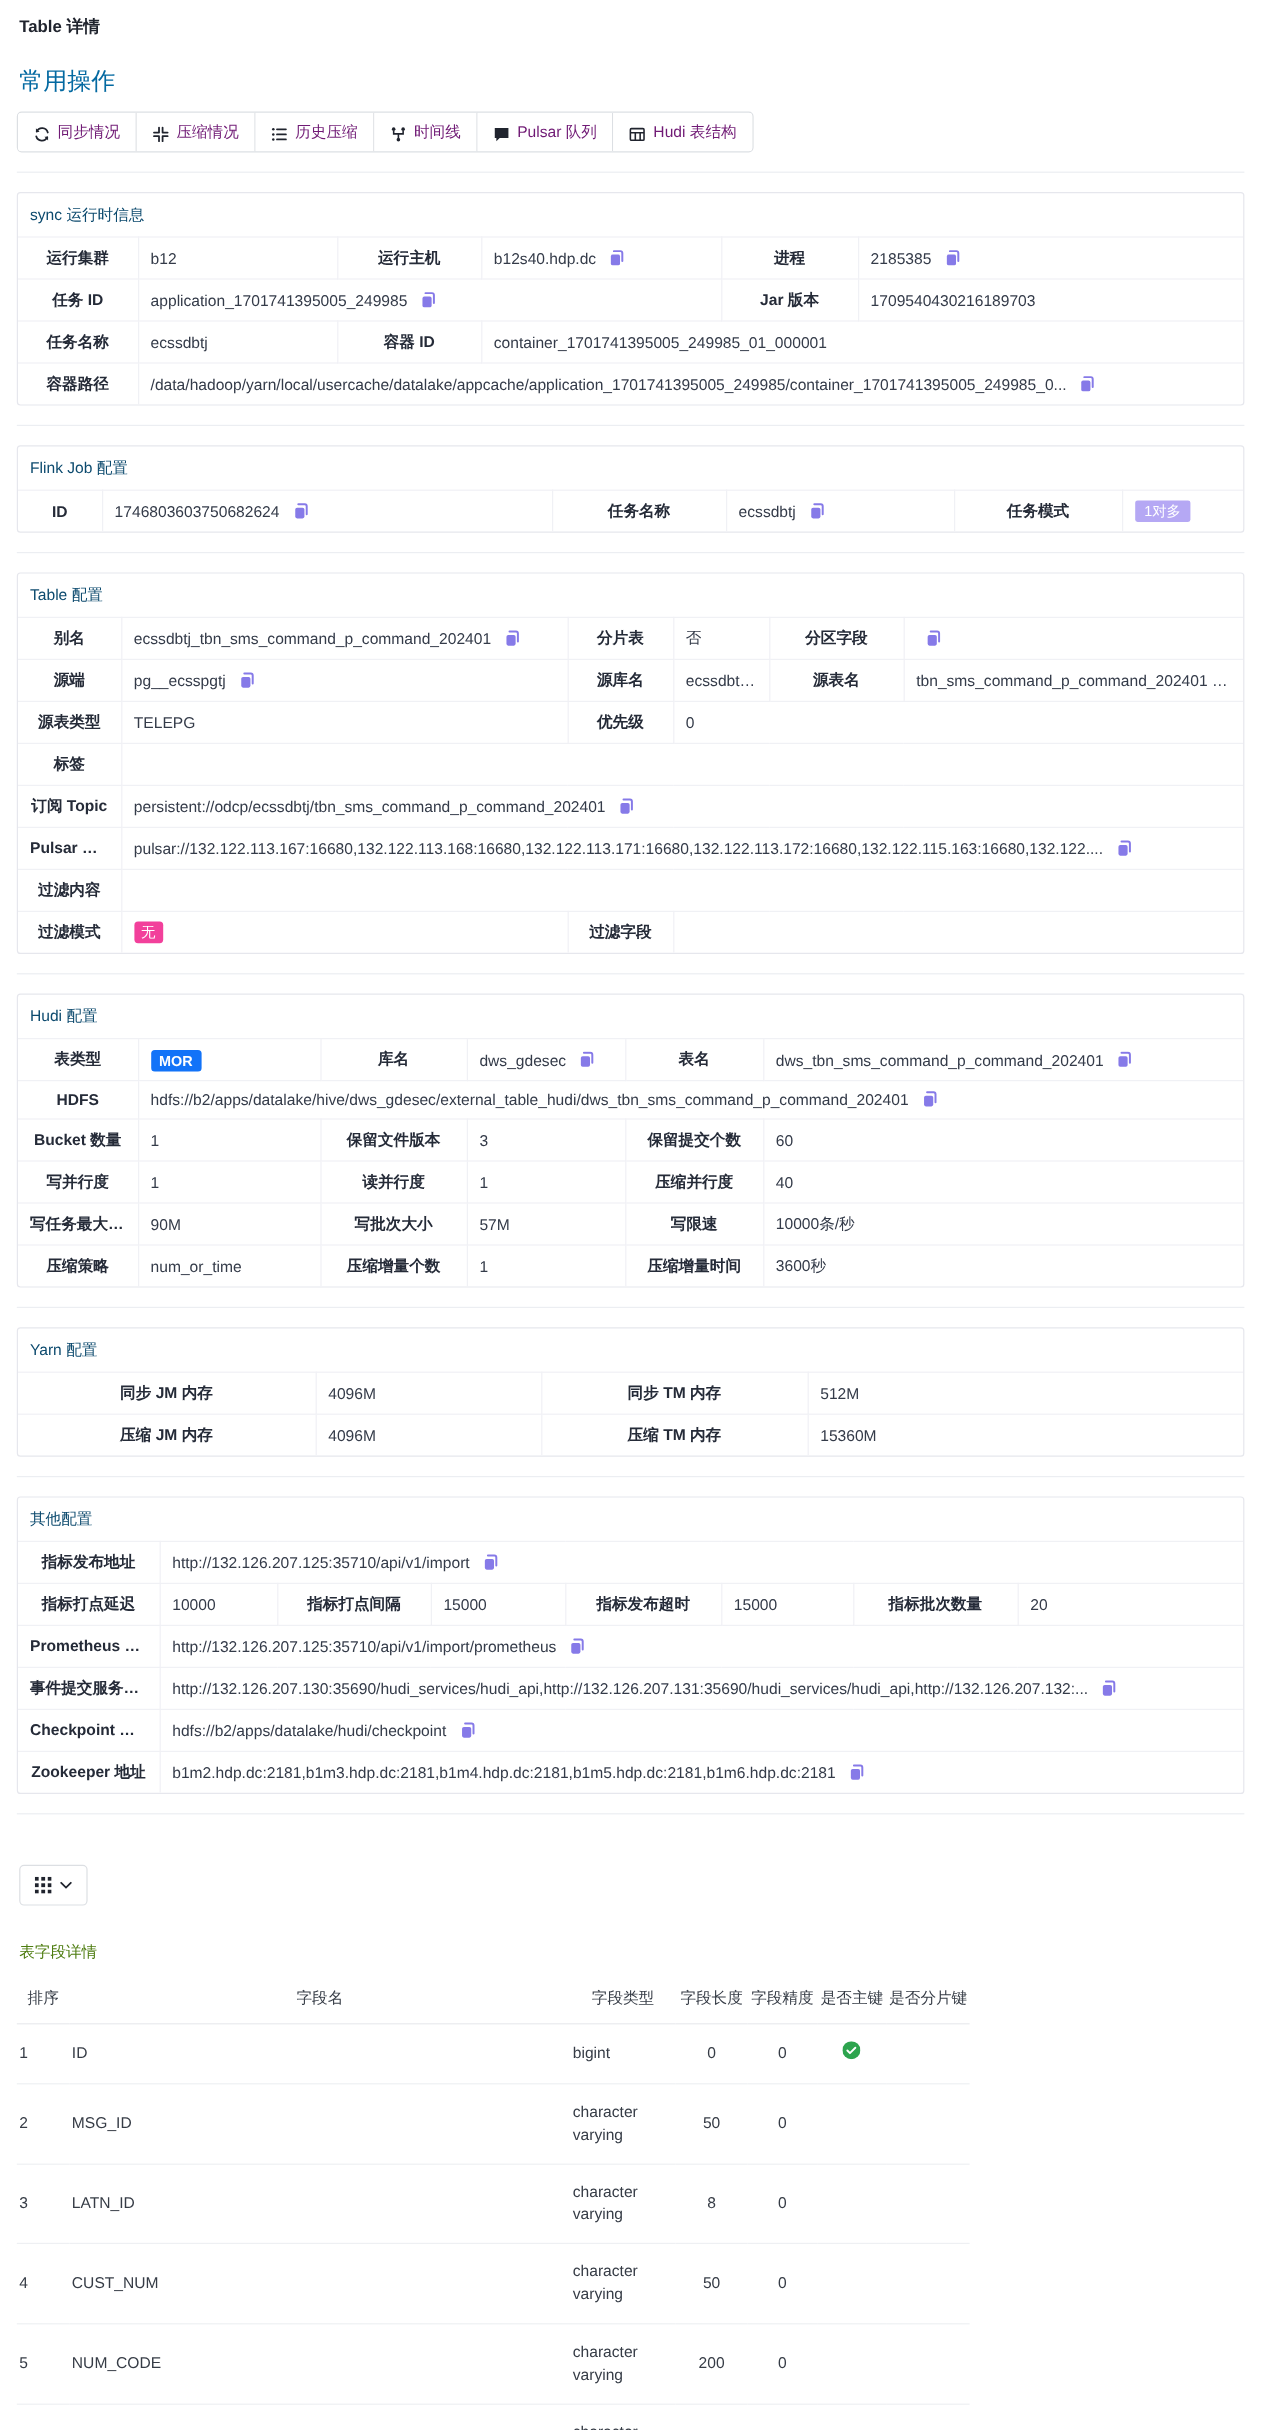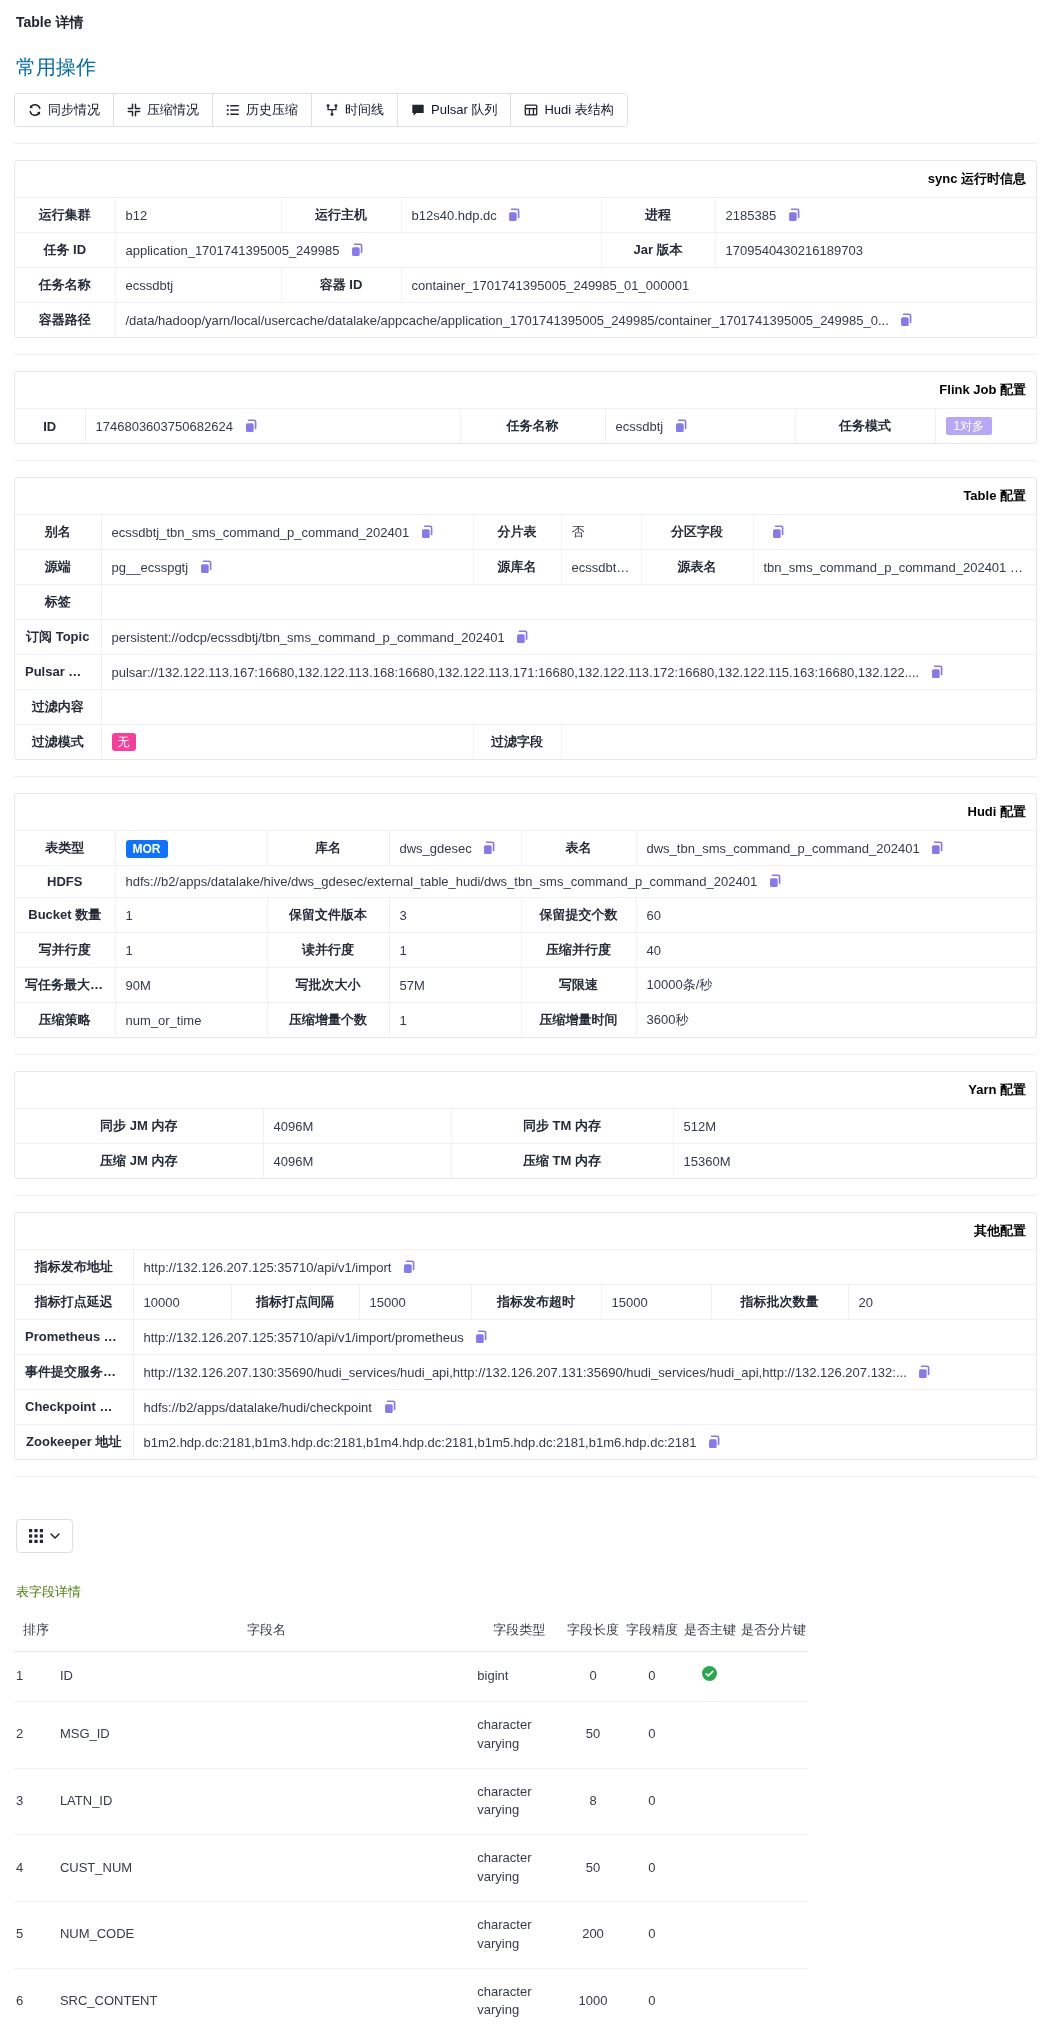--- a/index.html
+++ b/index.html
@@ -7,37 +7,37 @@
   body {
     width:1051px; height:2025px; overflow:hidden;
     font-family:"Liberation Sans","DejaVu Sans",sans-serif;
     font-size:13px; color:#2b313e;
   }
   .page { padding:10px 14px 0 14px; }
   .page-title { font-size:14px; font-weight:bold; color:#20242e; margin:4px 0 22px 2px; }
   .ops-title  { font-size:20px; font-weight:normal; color:#0369a1; margin:0 0 12px 2px; }
   .btn-group { display:inline-flex; border:1px solid #dcdfe3; border-radius:4px; overflow:hidden; background:#fff; }
   .tb-btn {
-    display:flex; align-items:center; gap:6px; padding:7px 13px;
+    display:flex; align-items:flex-end; gap:6px; padding:7px 13px;
     background:#fff; border:none; border-right:1px solid #dcdfe3;
-    font-size:13px; color:#0f172a; cursor:pointer; font-family:inherit; white-space:nowrap;
+    font-size:13px; color:#701a75; cursor:pointer; font-family:inherit; white-space:nowrap;
   }
   .tb-btn:last-child { border-right:none; }
   .tb-btn svg { display:block; }
   .divider { border:none; border-top:1px solid #eceef2; margin:16px 0; }
   .card { border:1px solid #e6e7ed; border-radius:3px; margin:4px 0 6px 0; overflow:hidden; background:#fff; }
   table.info { width:100%; border-collapse:collapse; table-layout:fixed; }
   .info td {
     border-right:1px solid #f0f1f5; border-bottom:1px solid #f0f1f5;
     padding:8px 10px; font-size:13px; height:32px;
     overflow:hidden; white-space:nowrap; text-overflow:ellipsis;
   }
   .info tr td:last-child { border-right:none; }
   .info tr:last-child td { border-bottom:none; }
-  .info td.ttl { font-weight:bold; text-align:right; color:#000000; padding:9px 10px; }
+  .info td.ttl { font-weight:normal; text-align:left; color:#0c4a6e; padding:9px 10px; }
   .info td.lbl { font-weight:bold; text-align:center; color:#252b38; }
   .info td.val { text-align:left; color:#343b49; }
   .copy-btn { display:inline-block; margin-left:7px; vertical-align:-2px; cursor:pointer; border:none; background:none; padding:0; line-height:0; }
   .badge-mode { background:#b5a8f4; color:#fff; font-size:12px; padding:2px 8px; border-radius:2px; }
   .badge-none { background:#f2409b; color:#fff; font-size:12px; padding:2px 6px; border-radius:3px; }
   .badge-mor  { background:#1273f8; color:#fff; font-size:12px; font-weight:bold; padding:2px 7px; border-radius:3px;text-align:right; }
   .grid-btn {
     display:inline-flex; align-items:center; gap:7px; padding:9px 12px;
     border:1px solid #dcdfe3; border-radius:4px; background:#fff; cursor:pointer; margin:26px 0 0 2px;
   }
@@ -301,20 +301,26 @@
 </td>
         <td class="lbl">源表名</td>
         <td class="val"><span>tbn_sms_command_p_command_202401</span>
   <button class="copy-btn"><svg width="13" height="14" viewBox="0 0 20 22">
                   <path d="M7 2h8.5A2.5 2.5 0 0 1 18 4.5V15" fill="none" stroke="#867ae8" stroke-width="2.6" stroke-linecap="round"></path>
                   <rect x="3" y="6.5" width="12" height="14" rx="2.4" fill="#867ae8"></rect>
                 </svg></button>
 </td>
       </tr>
       <tr>
+        <td class="lbl">源表类型</td>
+        <td class="val">TELEPG</td>
+        <td class="lbl">优先级</td>
+        <td class="val" colspan="3">0</td>
+      </tr>
+      <tr>
         <td class="lbl">标签</td>
         <td class="val" colspan="5"></td>
       </tr>
       <tr>
         <td class="lbl">订阅 Topic</td>
         <td class="val" colspan="5"><span>persistent://odcp/ecssdbtj/tbn_sms_command_p_command_202401</span>
   <button class="copy-btn"><svg width="13" height="14" viewBox="0 0 20 22">
                   <path d="M7 2h8.5A2.5 2.5 0 0 1 18 4.5V15" fill="none" stroke="#867ae8" stroke-width="2.6" stroke-linecap="round"></path>
                   <rect x="3" y="6.5" width="12" height="14" rx="2.4" fill="#867ae8"></rect>
                 </svg></button>

